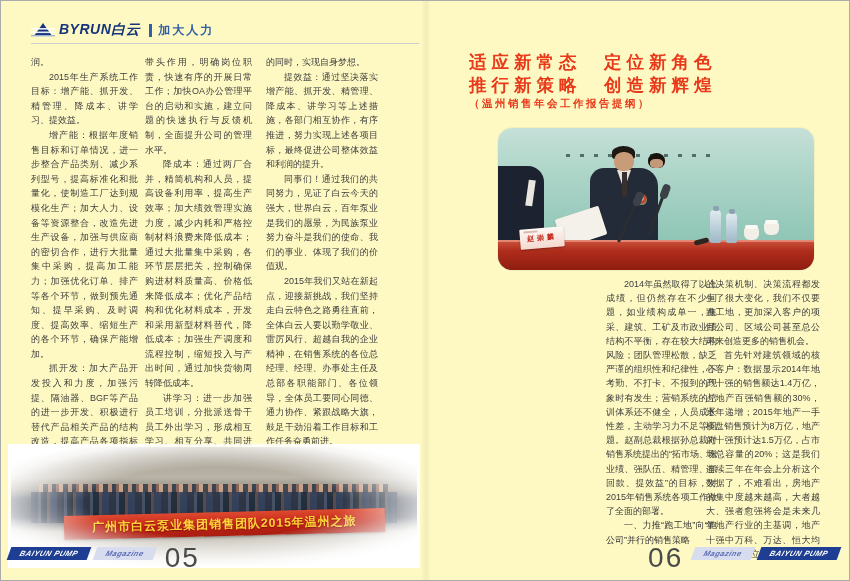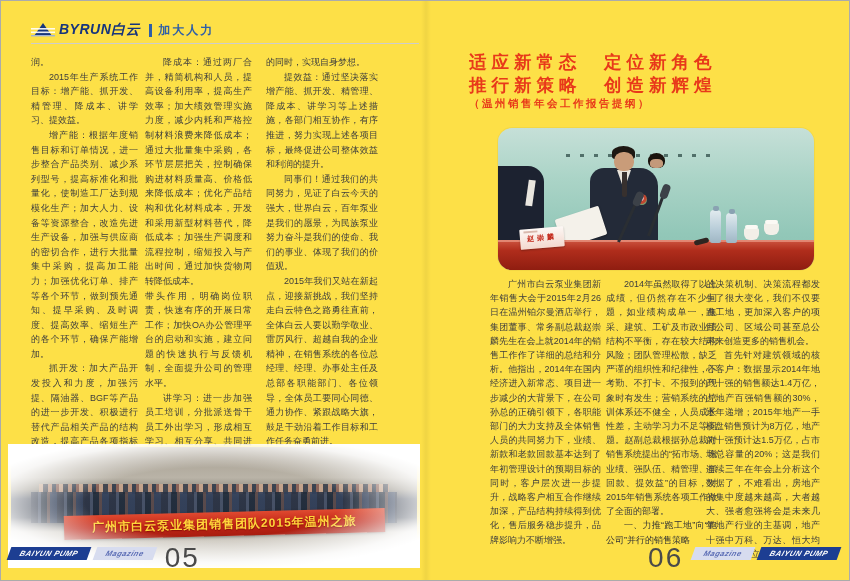--- a/index.html
+++ b/index.html
@@ -1,16 +1,16 @@
 <!DOCTYPE html>
 <html><head>
 <meta charset="utf-8">
 <style>
   html,body{margin:0;padding:0;background:#e8e8e8;}
-  .spread{position:relative;width:848px;height:579px;margin:0 auto;background:#fde047;
+  .spread{position:relative;width:848px;height:579px;margin:0 auto;background:#fef9c3;
           border:1px solid #ababab;overflow:hidden;
           font-family:"Liberation Sans","DejaVu Sans",sans-serif;}
   
   .gutter{position:absolute;left:420px;top:0;width:10px;height:100%;
           background:linear-gradient(90deg,rgba(0,0,0,0) 0%,rgba(0,0,0,.05) 50%,rgba(0,0,0,0) 100%);}
   
   .lp-header{position:absolute;left:30px;top:19px;height:20px;display:flex;align-items:center;}
   .logo-mark{width:24px;height:16px;margin-right:4px;}
   .brand-text{font-size:14px;font-weight:bold;font-style:italic;color:#16357d;letter-spacing:.5px;}
   .sep-bar{width:3px;height:13px;background:#2e5fa8;margin:0 6px 0 9px;}
@@ -115,22 +115,22 @@
   </div>
   <div class="header-rule"></div>
 
   <div id="colL1" class="col colL">
       <p class="para">润。</p>
       <p class="para indent">2015年生产系统工作目标：增产能、抓开发、精管理、降成本、讲学习、提效益。</p>
       <p class="para indent">增产能：根据年度销售目标和订单情况，进一步整合产品类别、减少系列型号，提高标准化和批量化，使制造工厂达到规模化生产；加大人力、设备等资源整合，改造先进生产设备，加强与供应商的密切合作，进行大批量集中采购，提高加工能力；加强优化订单、排产等各个环节，做到预先通知、提早采购、及时调度、提高效率、缩短生产的各个环节，确保产能增加。</p>
       <p class="para indent">抓开发：加大产品开发投入和力度，加强污提、隔油器、BGF等产品的进一步开发、积极进行替代产品相关产品的结构改造，提高产品各项指标性能，开发高品质专业市场配套产品和设备。</p>
     </div>
   <div id="colL2" class="col colL">
+      <p class="para">带头作用，明确岗位职责，快速有序的开展日常工作；加快OA办公管理平台的启动和实施，建立问题的快速执行与反馈机制，全面提升公司的管理水平。</p>
       <p class="para indent">降成本：通过两厂合并，精简机构和人员，提高设备利用率，提高生产效率；加大绩效管理实施力度，减少内耗和严格控制材料浪费来降低成本；通过大批量集中采购，各环节层层把关，控制确保购进材料质量高、价格低来降低成本；优化产品结构和优化材料成本，开发和采用新型材料替代，降低成本；加强生产调度和流程控制，缩短投入与产出时间，通过加快货物周转降低成本。</p>
-      <p class="para">带头作用，明确岗位职责，快速有序的开展日常工作；加快OA办公管理平台的启动和实施，建立问题的快速执行与反馈机制，全面提升公司的管理水平。</p>
       <p class="para indent">讲学习：进一步加强员工培训，分批派送骨干员工外出学习，形成相互学习、相互分享、共同进步的企业学习氛围，打造学习型的组织；统一愿景、使命、价值观、激发员工爱的力量，让员工爱上企业，把工作当成是一种乐趣，在推动企业发展</p>
     </div>
   <div id="colL3" class="col colL">
       <p class="para">的同时，实现自身梦想。</p>
       <p class="para indent">提效益：通过坚决落实增产能、抓开发、精管理、降成本、讲学习等上述措施，各部门相互协作，有序推进，努力实现上述各项目标，最终促进公司整体效益和利润的提升。</p>
       <p class="para indent">同事们！通过我们的共同努力，见证了白云今天的强大，世界白云，百年泵业是我们的愿景，为民族泵业努力奋斗是我们的使命、我们的事业、体现了我们的价值观。</p>
       <p class="para indent">2015年我们又站在新起点，迎接新挑战，我们坚持走白云特色之路勇往直前，全体白云人要以勤学敬业、雷厉风行、超越自我的企业精神，在销售系统的各位总经理、经理、办事处主任及总部各职能部门、各位领导，全体员工要同心同德、通力协作、紧跟战略大旗，鼓足干劲沿着工作目标和工作任务奋勇前进。</p>
     </div>
 
   <div class="group-photo">
@@ -173,23 +173,20 @@
     <div class="bottle bottle-1"></div>
     <div class="bottle bottle-2"></div>
     <div class="cup cup-1"></div>
     <div class="cup cup-2"></div>
     <div class="table-mic"></div>
     <div class="namecard">
       <span>赵崇麟</span>
     </div>
   </div>
 
-  <div id="colR1" class="col colR">
-      <p class="para indent">广州市白云泵业集团新年销售大会于2015年2月26日在温州铂尔曼酒店举行，集团董事、常务副总裁赵崇麟先生在会上就2014年的销售工作作了详细的总结和分析。他指出，2014年在国内经济进入新常态、项目进一步减少的大背景下，在公司孙总的正确引领下，各职能部门的大力支持及全体销售人员的共同努力下，业绩、新款和老款回款基本达到了年初管理设计的预期目标的同时，客户层次进一步提升，战略客户相互合作继续加深，产品结构持续得到优化，售后服务稳步提升，品牌影响力不断增强。</p>
-    </div>
   <div id="colR2" class="col colR">
       <p class="para indent">2014年虽然取得了以上成绩，但仍然存在不少问题，如业绩构成单一，集采、建筑、工矿及市政业绩结构不平衡，存在较大结构风险；团队管理松散，缺乏严谨的组织性和纪律性，不考勤、不打卡、不报到的现象时有发生；营销系统的培训体系还不健全，人员成长性差，主动学习力不足等问题。赵副总裁根据孙总裁对销售系统提出的“拓市场、增业绩、强队伍、精管理、抓回款、提效益”的目标，对2015年销售系统各项工作做了全面的部署。</p>
       <p class="para indent bold">一、力推“跑工地”向“跑公司”并行的销售策略</p>
     </div>
   <div id="colR3" class="col colR">
       <p class="para">的决策机制、决策流程都发生了很大变化，我们不仅要跑工地，更加深入客户的项目公司、区域公司甚至总公司来创造更多的销售机会。</p>
       <p class="para indent">首先针对建筑领域的核心客户：数据显示2014年地产十强的销售额达1.4万亿，占地产百强销售额的30%，逐年递增；2015年地产一手楼盘销售预计为8万亿，地产前十强预计达1.5万亿，占市场总容量的20%；这是我们连续三年在年会上分析这个数据了，不难看出，房地产的集中度越来越高，大者越大、强者愈强将会是未来几年地产行业的主基调，地产十强中万科、万达、恒大均已和我们建立</p>
     </div>
 
   <div class="footer footer-right">

